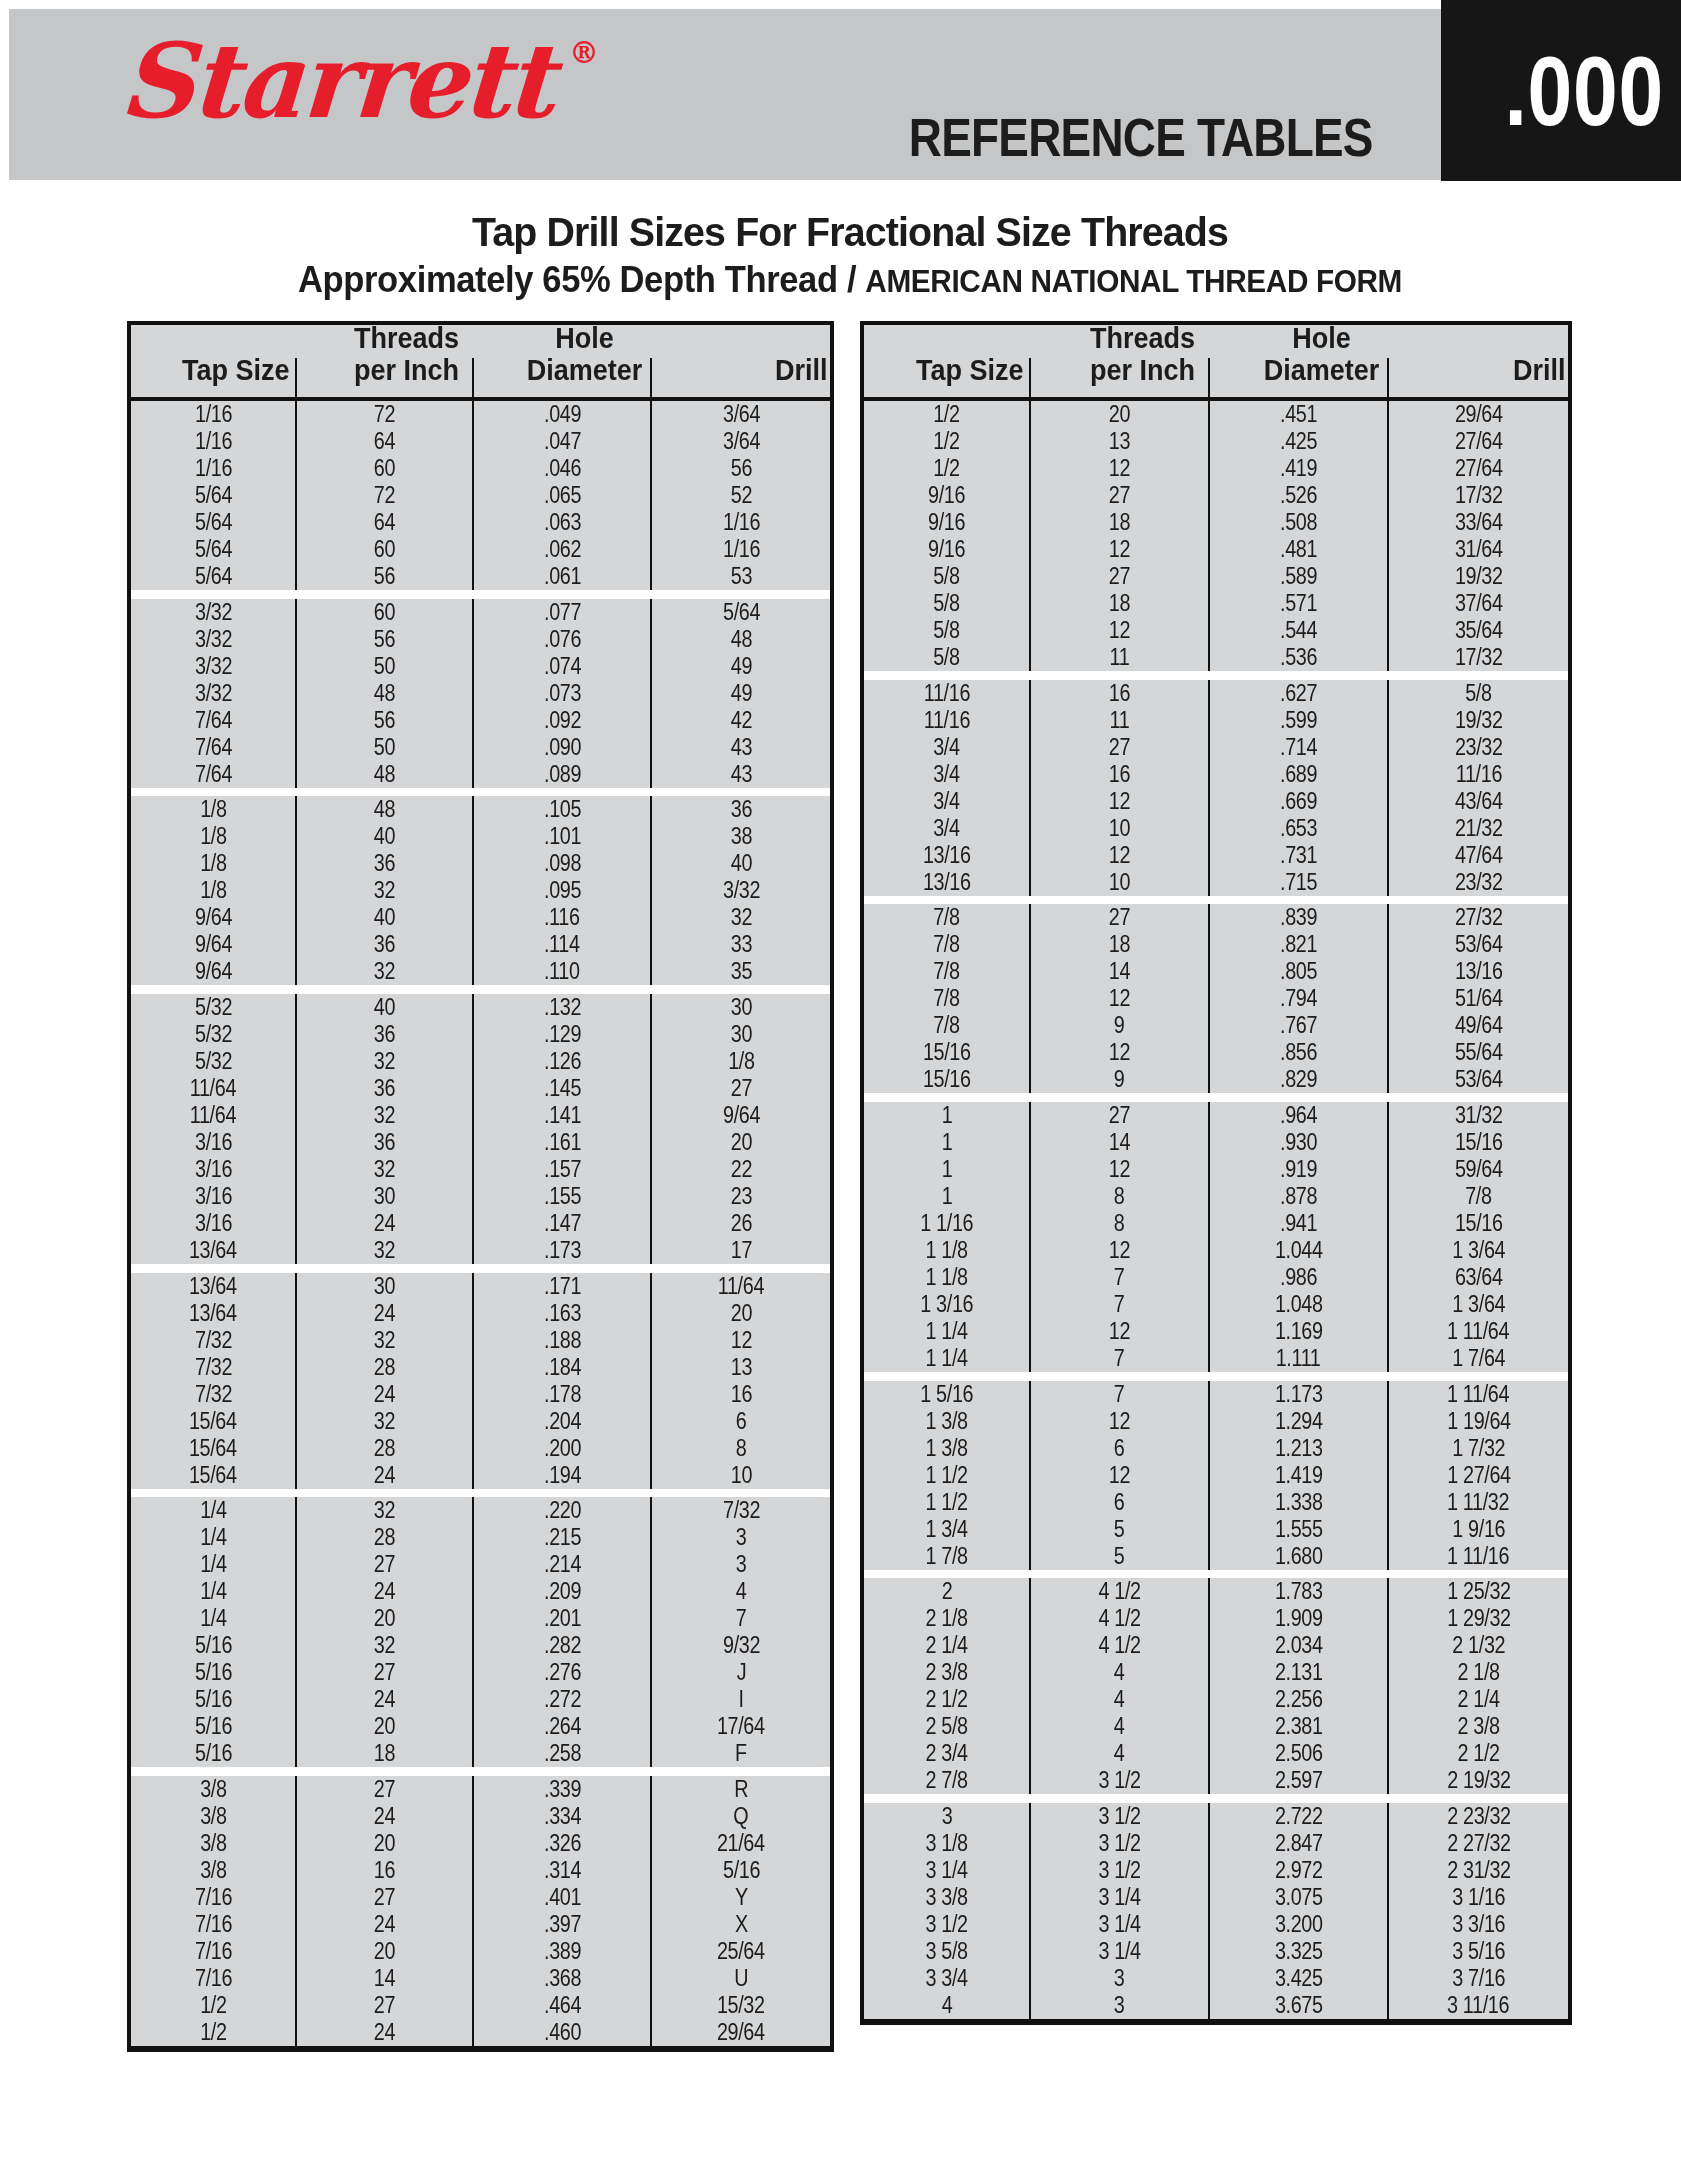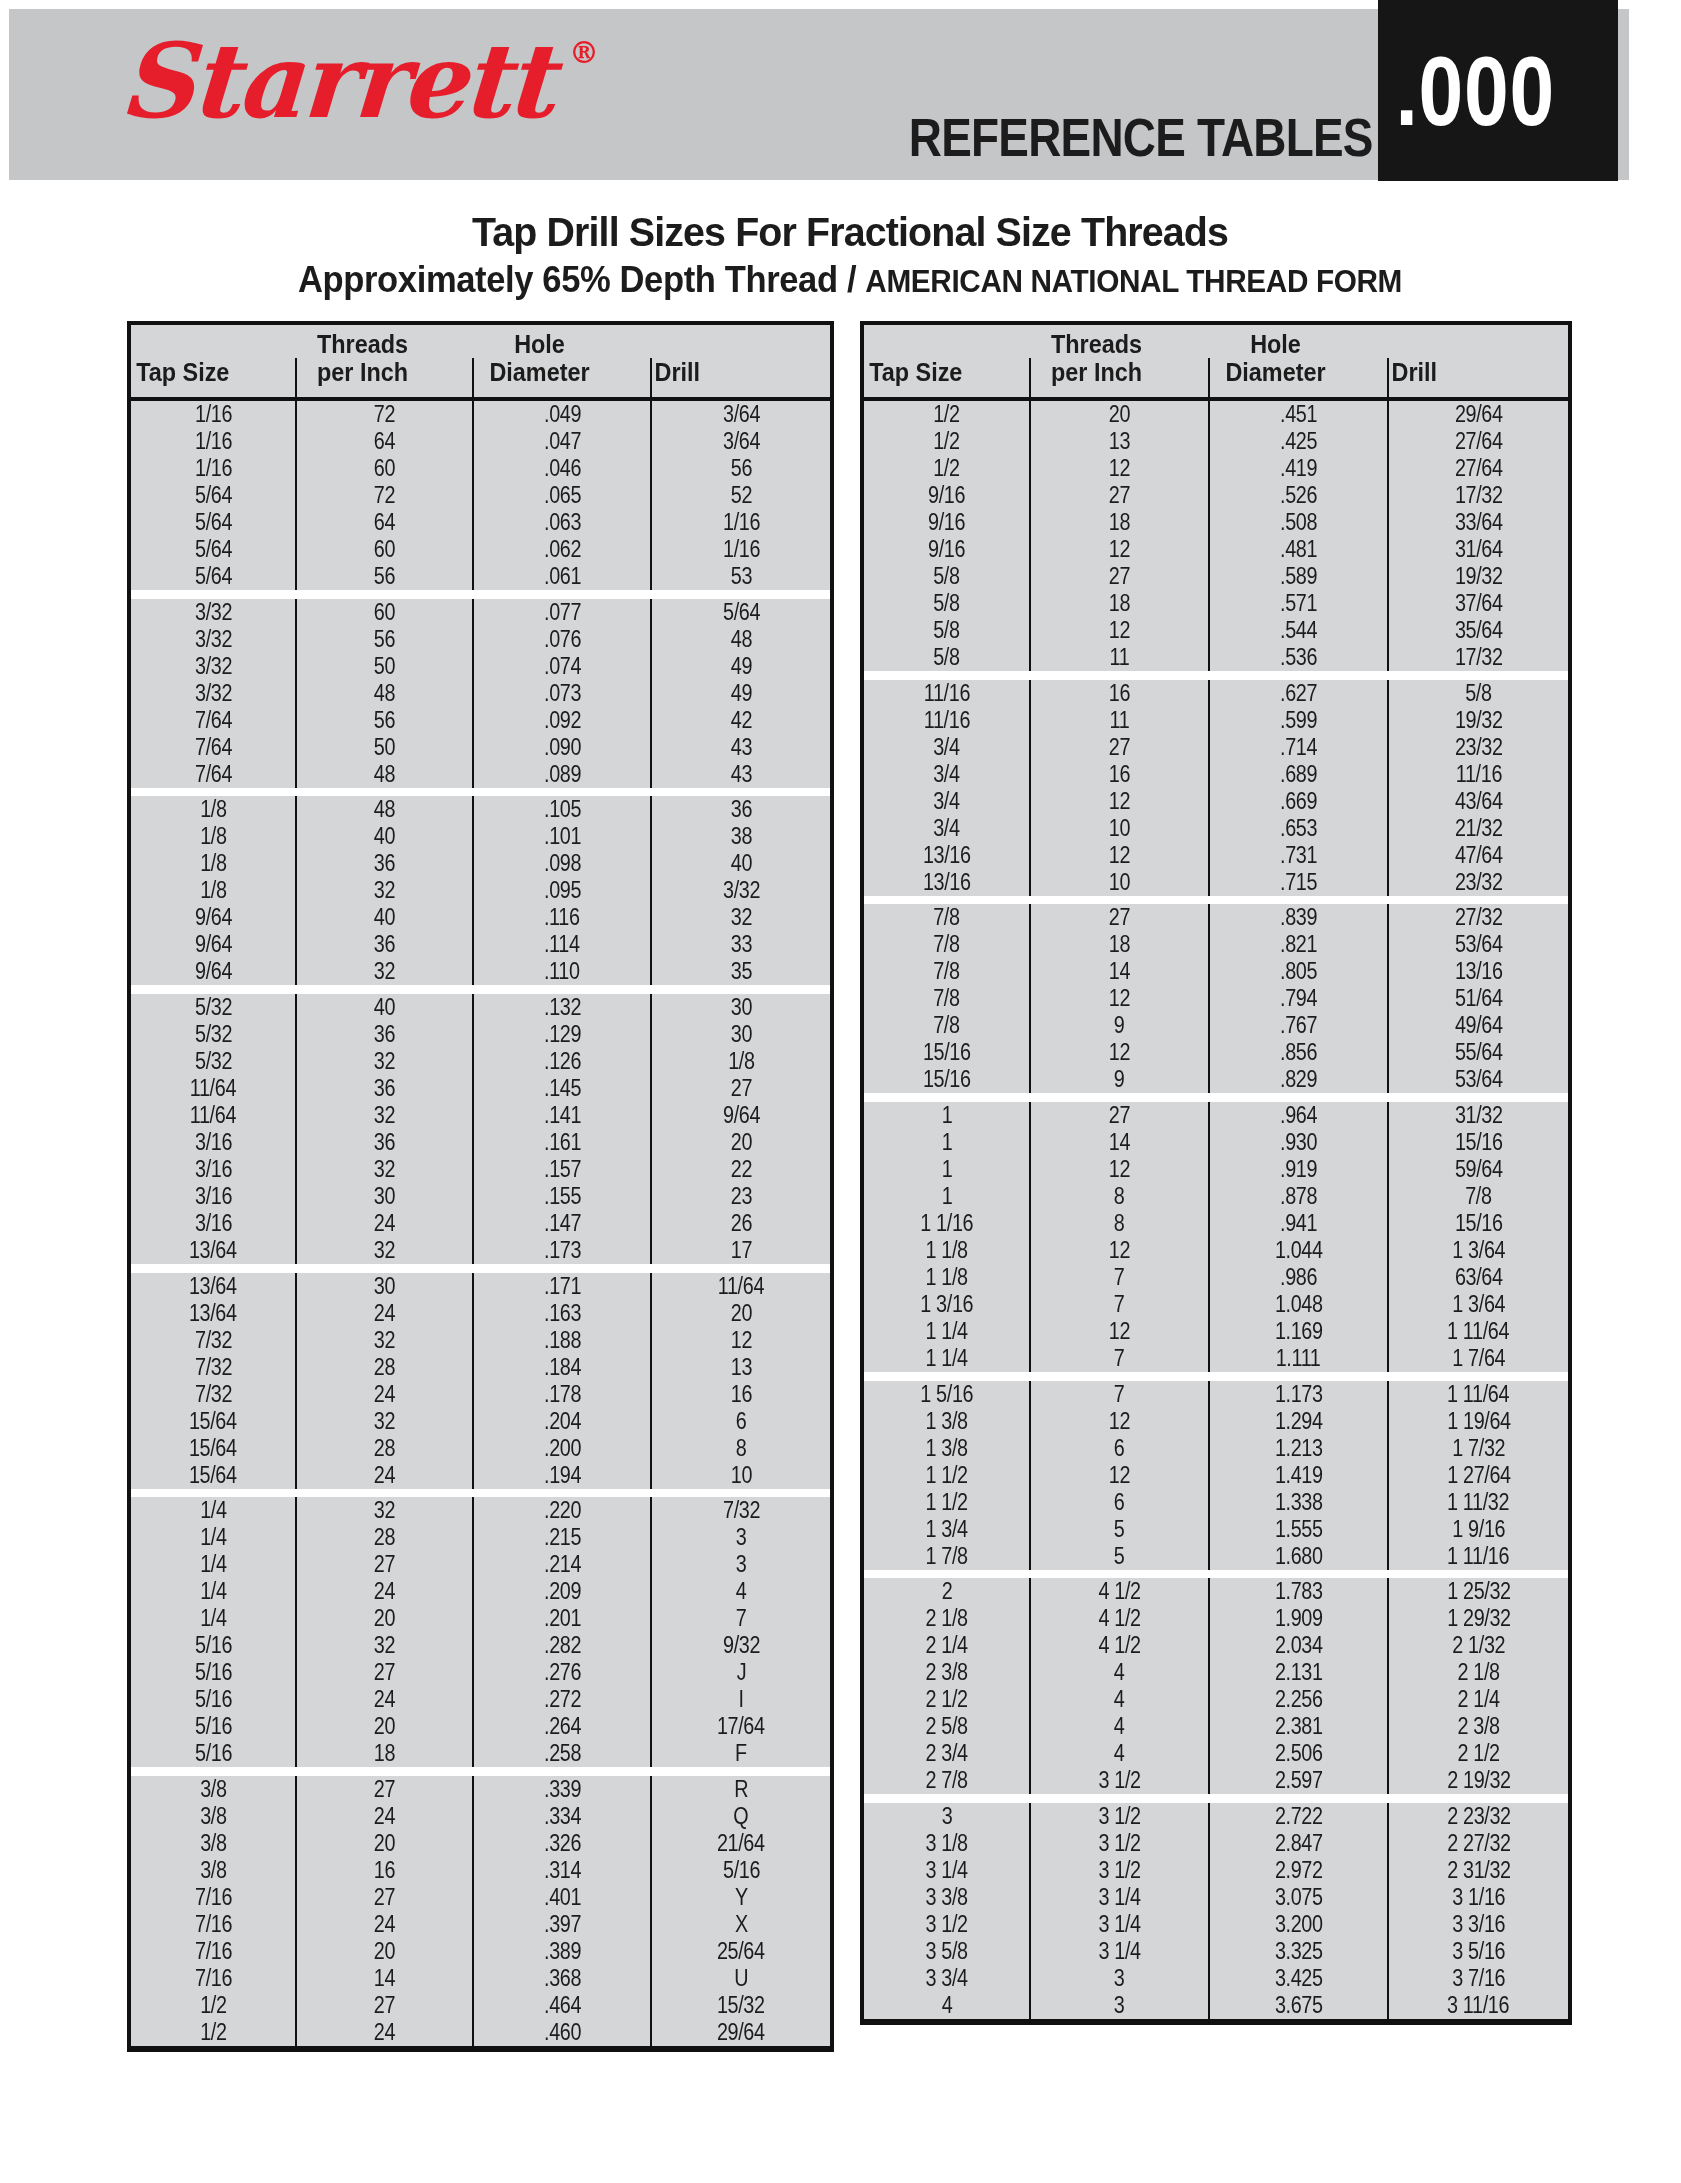--- a/index.html
+++ b/index.html
@@ -21,23 +21,23 @@
   .logo-reg{
     display:inline-block;font-size:30px;font-style:normal;letter-spacing:0;
     vertical-align:54px;margin-left:7px;transform:skewX(6deg);
   }
   .ref-title{
     position:absolute;right:256px;top:101px;
     font-weight:bold;font-size:54px;line-height:1;letter-spacing:-0.9px;
     transform:scaleX(0.85);transform-origin:100% 50%;white-space:nowrap;
   }
   .page-box{
-    position:absolute;left:1378px;top:0;width:240px;height:181px;
+    position:absolute;left:1441px;top:0;width:240px;height:181px;
     background:var(--box-black,#161616);
-    display:flex;align-items:center;justify-content:flex-start;
+    display:flex;align-items:center;justify-content:flex-end;
   }
   .page-num{
     color:#ffffff;font-weight:bold;font-size:98px;line-height:1;
     transform:scaleX(0.82);letter-spacing:0.9px;
   }
   
   .doc-title{
     position:absolute;left:127px;top:210px;width:1446px;text-align:center;
     font-weight:bold;font-size:41px;line-height:1.1;letter-spacing:-0.9px;
     transform:scaleX(0.96);
@@ -51,22 +51,22 @@
   
   .dtable{
     position:absolute;top:321px;box-sizing:border-box;
     border:4.4px solid #111;border-bottom-width:6.1px;
     background:var(--cell-gray,#d5d6d8);
   }
   .dtable.t-left{left:127px;width:707px;}
   .dtable.t-right{left:860px;width:712px;}
   .thead{display:flex;height:72px;border-bottom:4.4px solid #111;}
   .hcell{
-    box-sizing:border-box;display:flex;align-items:flex-end;justify-content:flex-start;
-    padding-bottom:10.5px;font-weight:bold;font-size:26px;line-height:1.08;
+    box-sizing:border-box;display:flex;align-items:flex-end;justify-content:flex-end;
+    padding-bottom:10.5px;font-weight:bold;font-size:30px;line-height:1.08;
     text-align:center;
     margin-top:33px;
   }
   .hcell + .hcell{border-left:2.6px solid #111;}
   .c1{width:23.5%;} .c2{width:25.3%;} .c3{width:25.5%;} .c4{width:25.7%;}
   .hw{display:inline-block;max-width:131px;transform:scaleX(0.9);}
   .row{display:flex;height:27px;}
   .cell{
     box-sizing:border-box;display:flex;align-items:center;justify-content:center;
     font-size:23px;line-height:1;white-space:nowrap;

